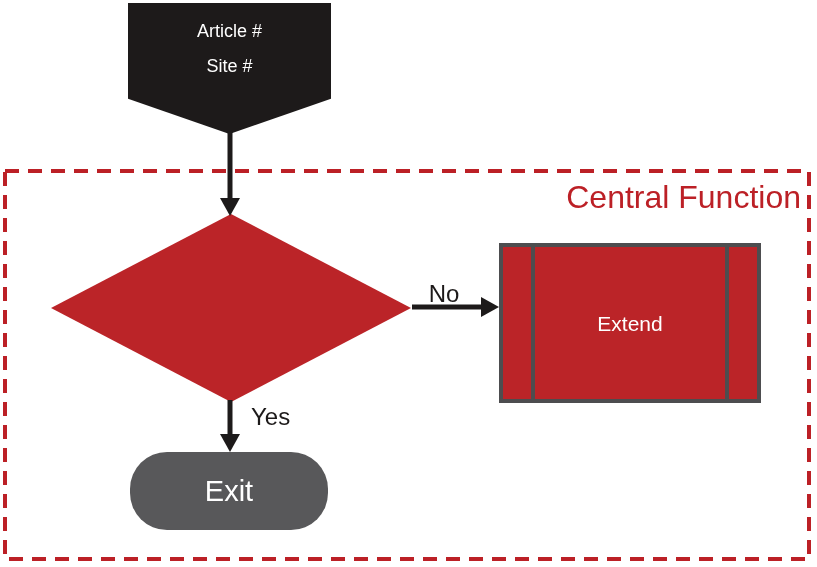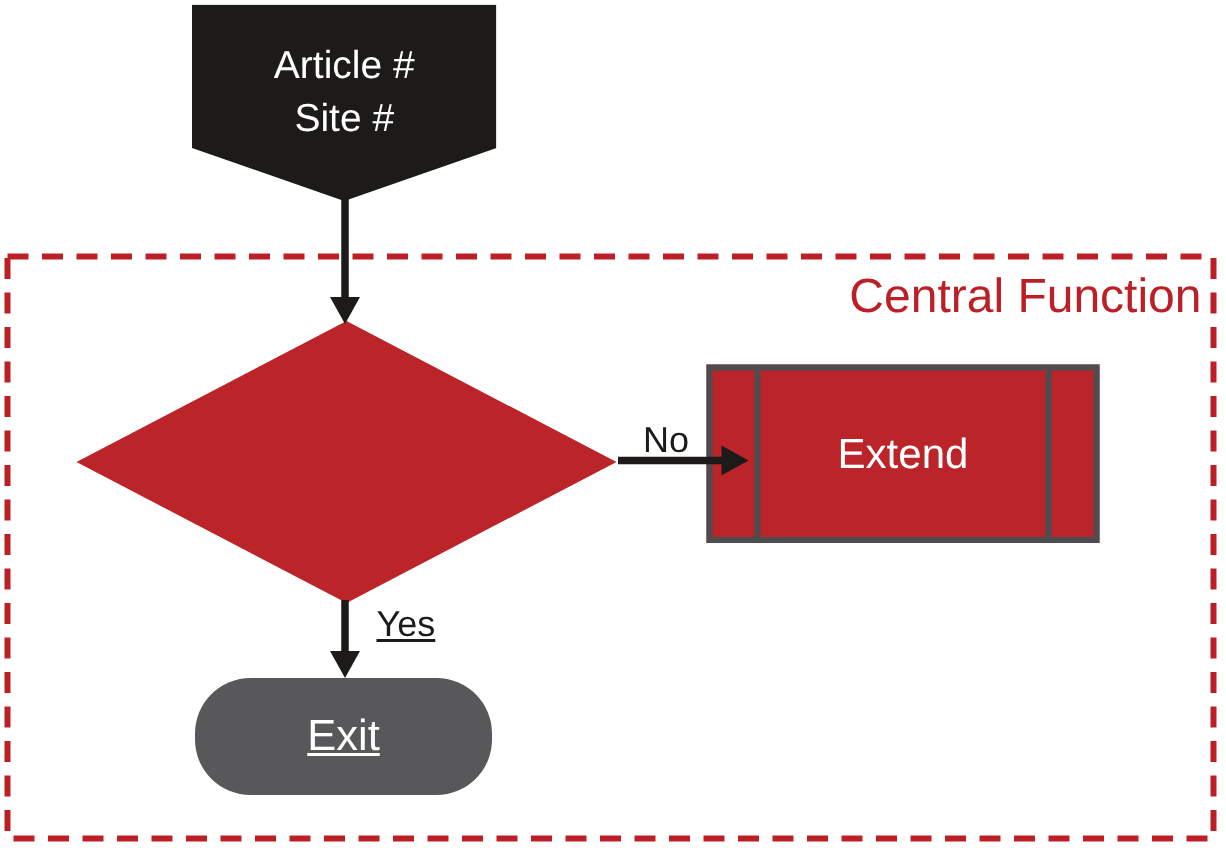--- a/index.html
+++ b/index.html
@@ -49,66 +49,65 @@
     color: #ffffff;
     z-index: 2;
     box-sizing: border-box;
   }
   .banner {
     left: 128px; top: 3px;
     width: 203px; height: 131px;
     background: var(--black, #1D1A1A);
     clip-path: polygon(0 0, 100% 0, 100% 73%, 50% 100%, 0 73%);
     justify-content: flex-start;
-    padding-top: 23px;
-    font-size: 26px;
+    padding-top: 11px;
+    font-size: 18px;
     line-height: 35px;
   }
   .diamond {
     left: 51px; top: 214px;
     width: 360px; height: 188px;
     background: var(--red, #BB2428);
     clip-path: polygon(50% 0, 100% 50%, 50% 100%, 0 50%);
     font-size: 28px;
     line-height: 39px;
   }
   .process {
-    left: 471px; top: 243px;
-    width: 262px; height: 119px;
+    left: 499px; top: 243px;
+    width: 262px; height: 160px;
     background: var(--red, #BB2428);
     border: 4px solid var(--border-gray, #4D4D4F);
-    font-size: 28px;
+    font-size: 21px;
     line-height: 37px;
   }
   .process .inner-bar {
     position: absolute;
     top: 0; bottom: 0;
     width: 4px;
     background: var(--border-gray, #4D4D4F);
   }
   .process .bar-left  { left: 28px; }
   .process .bar-right { right: 28px; }
   .terminator {
     left: 130px; top: 452px;
     width: 198px; height: 78px;
     background: var(--gray, #58585A);
     border-radius: 37px;
     font-size: 29px;
-    text-decoration: underline;
   }
   
   .edge-label {
     position: absolute;
     z-index: 4;
     color: var(--black, #1D1A1A);
     font-size: 24px;
     line-height: 26px;
   }
   .label-no  { left: 414px; top: 262px; width: 60px; text-align: center; margin-top: 19px; }
-  .label-yes { left: 251px; top: 404px; width: 60px; text-align: left; text-decoration: underline; }
+  .label-yes { left: 251px; top: 404px; width: 60px; text-align: left; }
   .region-label {
     position: absolute;
     top: 182px;
     right: 16px;
     z-index: 2;
     color: var(--label-red, #B62A2E);
     font-size: 32px;
     line-height: 30px;
   }
 </style>

